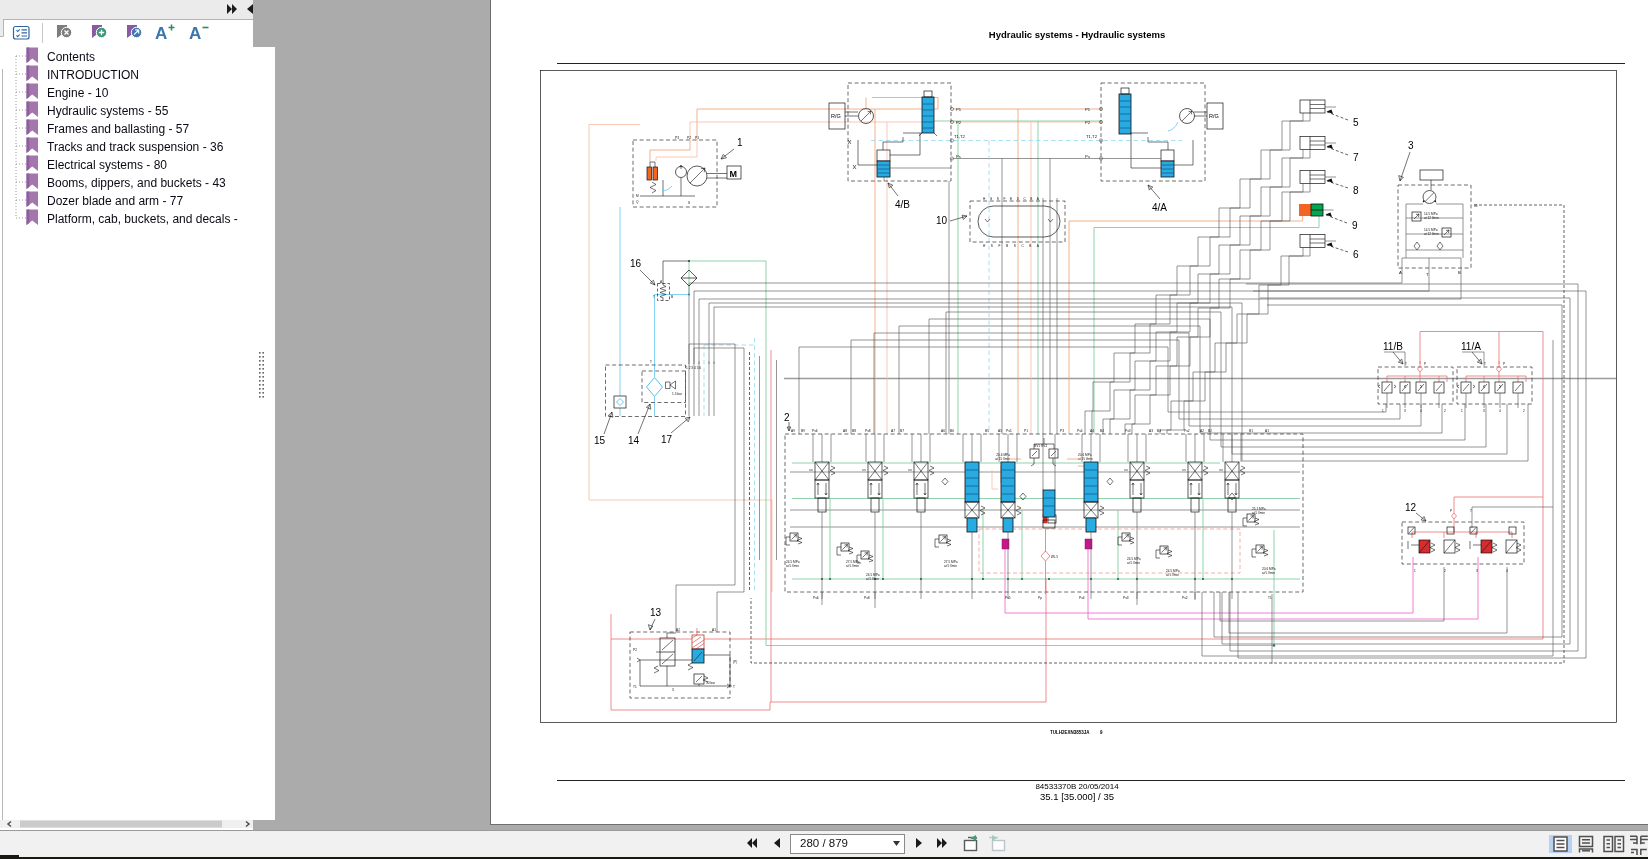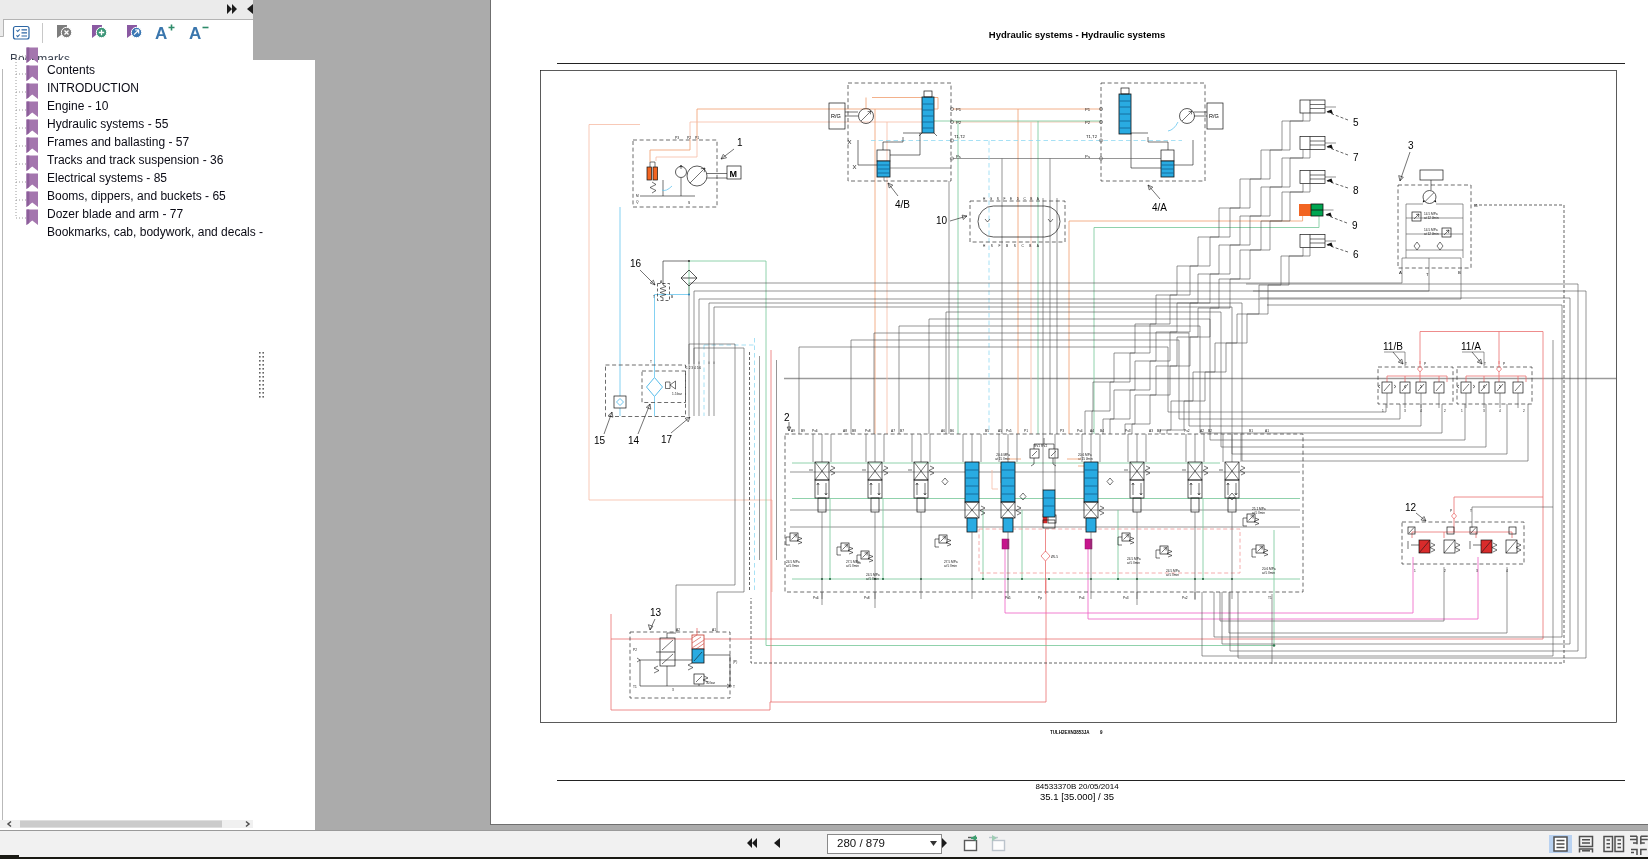--- a/index.html
+++ b/index.html
@@ -5,28 +5,28 @@
   html,body{margin:0;padding:0;}
   body{width:1648px;height:859px;overflow:hidden;position:relative;
        font-family:"Liberation Sans", sans-serif;background:#ababab;}
   .abs{position:absolute;}
   
   #panel{left:0;top:0;width:253px;height:830px;background:#fff;}
   #panelhead{left:0;top:0;width:253px;height:19px;background:#ebebeb;
      border-bottom:1px solid #b4b4b4;}
   #panelhead .t{position:absolute;left:10px;top:16px;font-size:12px;color:#39414f;margin-top:36px;}
   #tbar{left:0;top:20px;width:253px;height:27px;background:#fff;}
-  #bmlist{left:0;top:60px;width:275px;height:773px;background:#fff;overflow:hidden;padding-left:40px;}
+  #bmlist{left:0;top:47px;width:275px;height:773px;background:#fff;overflow:hidden;}
   .bmrow{position:absolute;left:47px;height:18px;font-size:12px;color:#0a0a14;white-space:nowrap;}
   #hscroll{left:0;top:820px;width:253px;height:8px;background:#f0f0f0;}
   
   #status{left:0;top:830px;width:1648px;height:29px;background:#f1f1f1;
       border-top:1px solid #9a9a9a;}
   #pagebox{position:absolute;left:790px;top:834px;width:113px;height:18px;background:#fff;
-      border:1px solid #8a8a8a;font-size:11.5px;color:#111;margin-left:37px;}
+      border:1px solid #8a8a8a;font-size:11.5px;color:#111;}
   #pagebox span{position:absolute;left:9px;top:2px;}
   #blackbar{left:0;top:857px;width:1648px;height:2px;background:#191913;}
   #blackcorner{left:0;top:855px;width:19px;height:4px;background:#191913;}
   
   #page{left:490px;top:0;width:1158px;height:824px;background:#fff;
       border-left:1px solid #6f6f6f;border-bottom:1px solid #6f6f6f;}
 </style>
 </head>
 <body>
 <div class="abs" id="page"></div>
@@ -68,24 +68,24 @@
   <text x="189" y="20" font-family="Liberation Sans" font-size="17" font-weight="bold" fill="#3a76ad">A</text>
   <path d="M202.5,8.5 h6" stroke="#2e8b6a" stroke-width="1.6"></path>
 </svg>
 <div class="abs" id="bmlist">
   <div class="bmrow" style="top:3px">Contents</div>
   <div class="bmrow" style="top:21px">INTRODUCTION</div>
   <div class="bmrow" style="top:39px">Engine - 10</div>
   <div class="bmrow" style="top:57px">Hydraulic systems - 55</div>
   <div class="bmrow" style="top:75px">Frames and ballasting - 57</div>
   <div class="bmrow" style="top:93px">Tracks and track suspension - 36</div>
-  <div class="bmrow" style="top:111px">Electrical systems - 85</div>
-  <div class="bmrow" style="top:129px">Booms, dippers, and buckets - 65</div>
+  <div class="bmrow" style="top:111px">Electrical systems - 80</div>
+  <div class="bmrow" style="top:129px">Booms, dippers, and buckets - 43</div>
   <div class="bmrow" style="top:147px">Dozer blade and arm - 77</div>
-  <div class="bmrow" style="top:165px">Bookmarks, cab, bodywork, and decals -</div>
+  <div class="bmrow" style="top:165px">Platform, cab, buckets, and decals -</div>
 </div>
 <svg class="abs" style="left:0;top:47px" width="253" height="200" viewBox="0 0 253 200">
   <g stroke="#9a9a9a" stroke-width="1" stroke-dasharray="1 2">
     <line x1="16" y1="9" x2="16" y2="171"></line>
     <line x1="16" y1="9" x2="26" y2="9"></line>
     <line x1="16" y1="27" x2="26" y2="27"></line>
     <line x1="16" y1="45" x2="26" y2="45"></line>
     <line x1="16" y1="63" x2="26" y2="63"></line>
     <line x1="16" y1="81" x2="26" y2="81"></line>
     <line x1="16" y1="99" x2="26" y2="99"></line>

